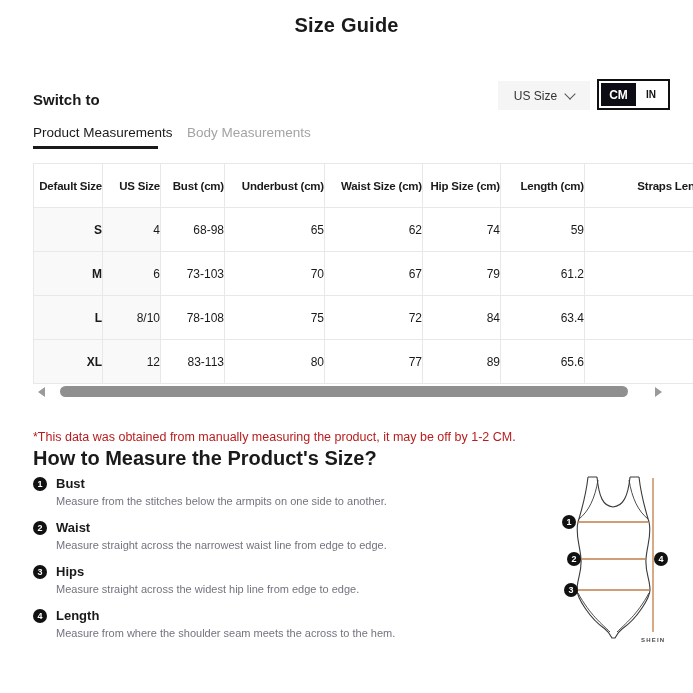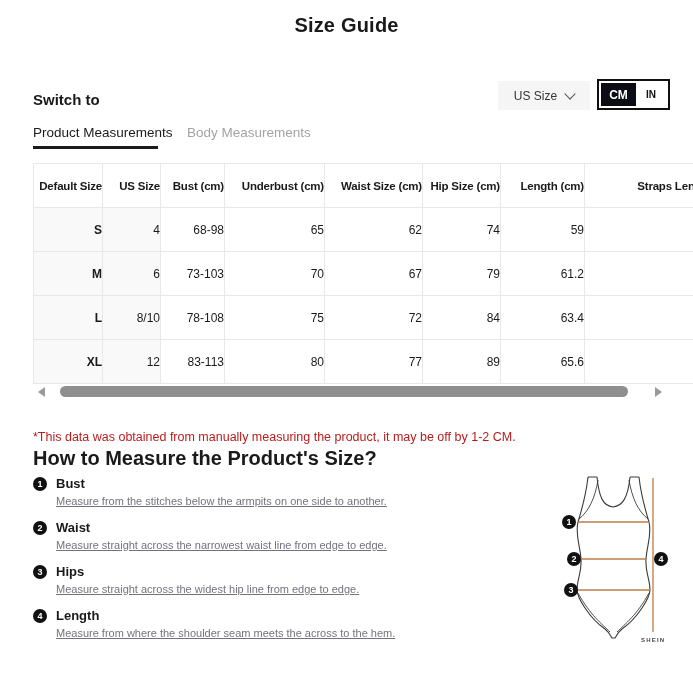--- a/index.html
+++ b/index.html
@@ -45,21 +45,21 @@
 
   .footnote{position:absolute;left:33px;top:430px;font-size:12.5px;color:#b91c1c;}
 
   .howto-heading{position:absolute;left:33px;top:447px;font-size:20px;font-weight:700;color:#1a1a1a;}
 
   .measure-list{position:absolute;left:33px;top:476px;width:480px;}
   .m-item{display:flex;gap:9px;margin-bottom:12px;}
   .m-num{flex:0 0 14px;width:14px;height:14px;border-radius:50%;background:#111;color:#fff;
          font-size:9px;font-weight:700;display:flex;align-items:center;justify-content:center;margin-top:1px;}
   .m-label{font-size:13px;font-weight:700;color:#1a1a1a;line-height:15px;}
-  .m-desc{font-size:11px;color:#73737f;margin-top:4px;line-height:13px;text-decoration:underline;}
+  .m-desc{font-size:11px;color:#73737f;margin-top:4px;line-height:13px;}
 
   .diagram{position:absolute;left:545px;top:455px;width:148px;height:200px;}
   .diagram svg{position:absolute;left:0;top:0;}
   .d-marker{position:absolute;width:14px;height:14px;border-radius:50%;background:#111;color:#fff;
             font-size:9px;font-weight:700;display:flex;align-items:center;justify-content:center;}
   .d-m1{left:17px;top:60px;}
   .d-m2{left:22px;top:97px;}
   .d-m3{left:19px;top:128px;}
   .d-m4{left:109px;top:97px;}
   .d-brand{position:absolute;left:96px;top:182px;font-size:6px;font-weight:700;

